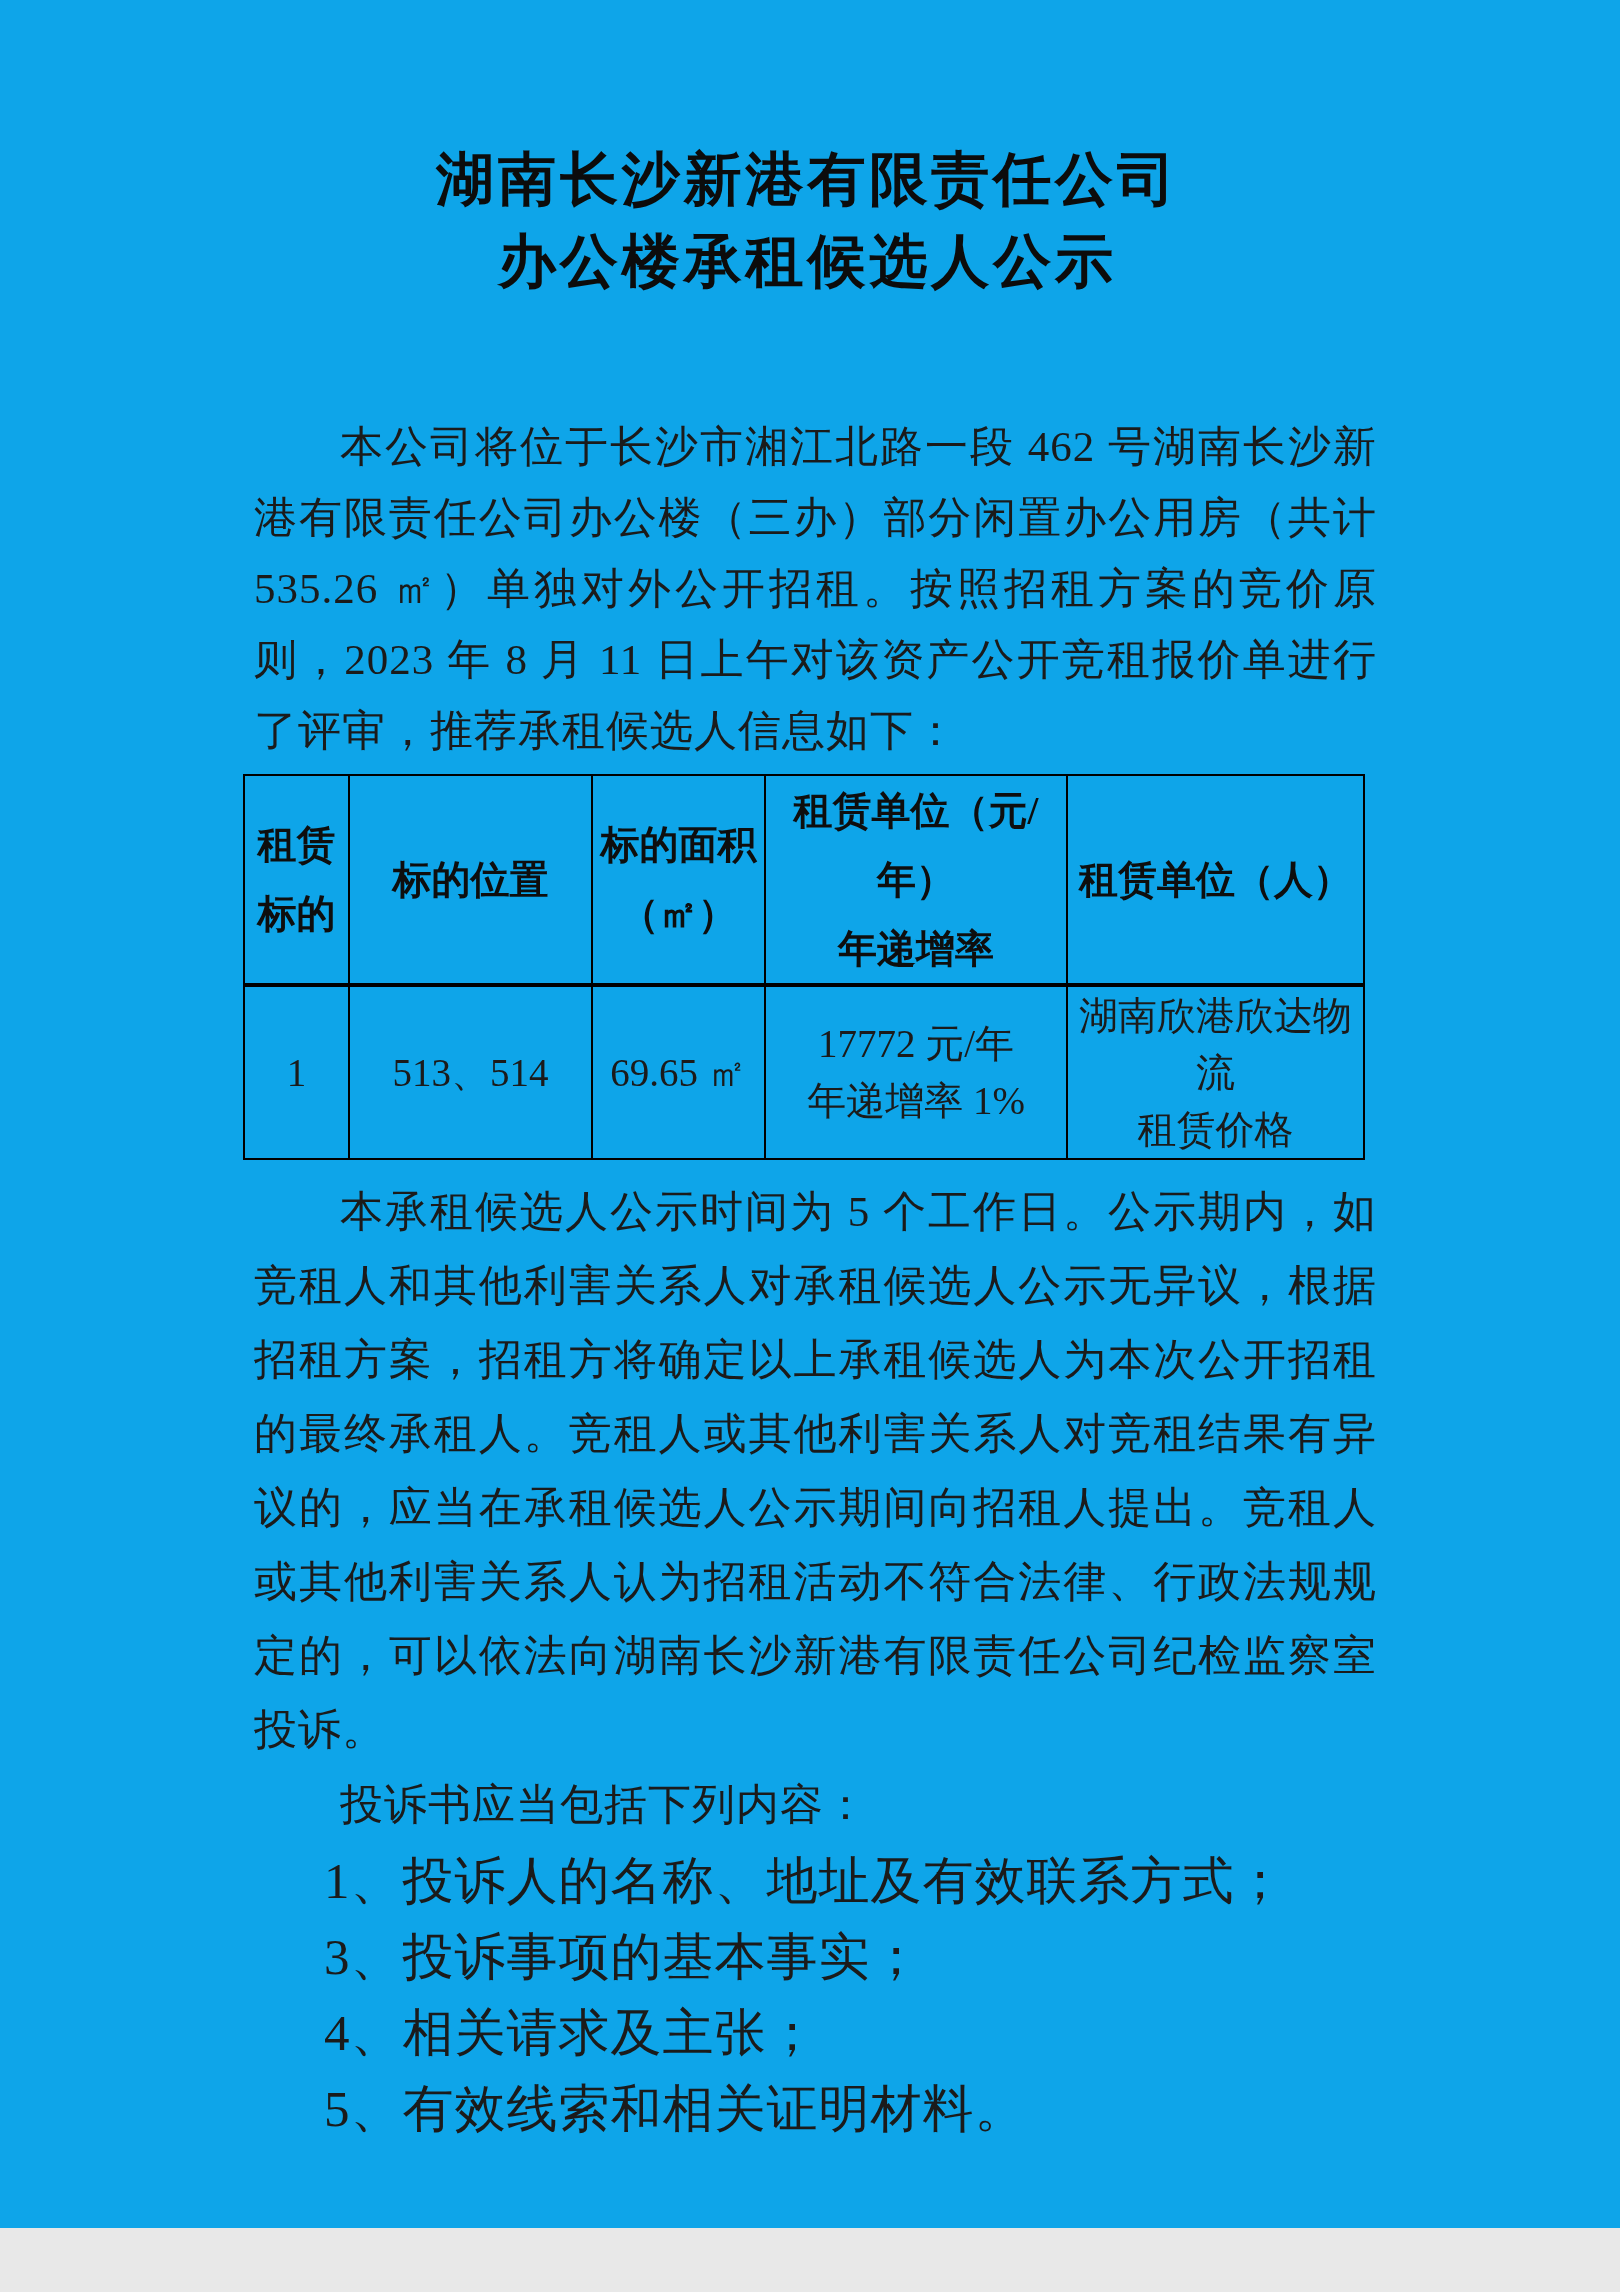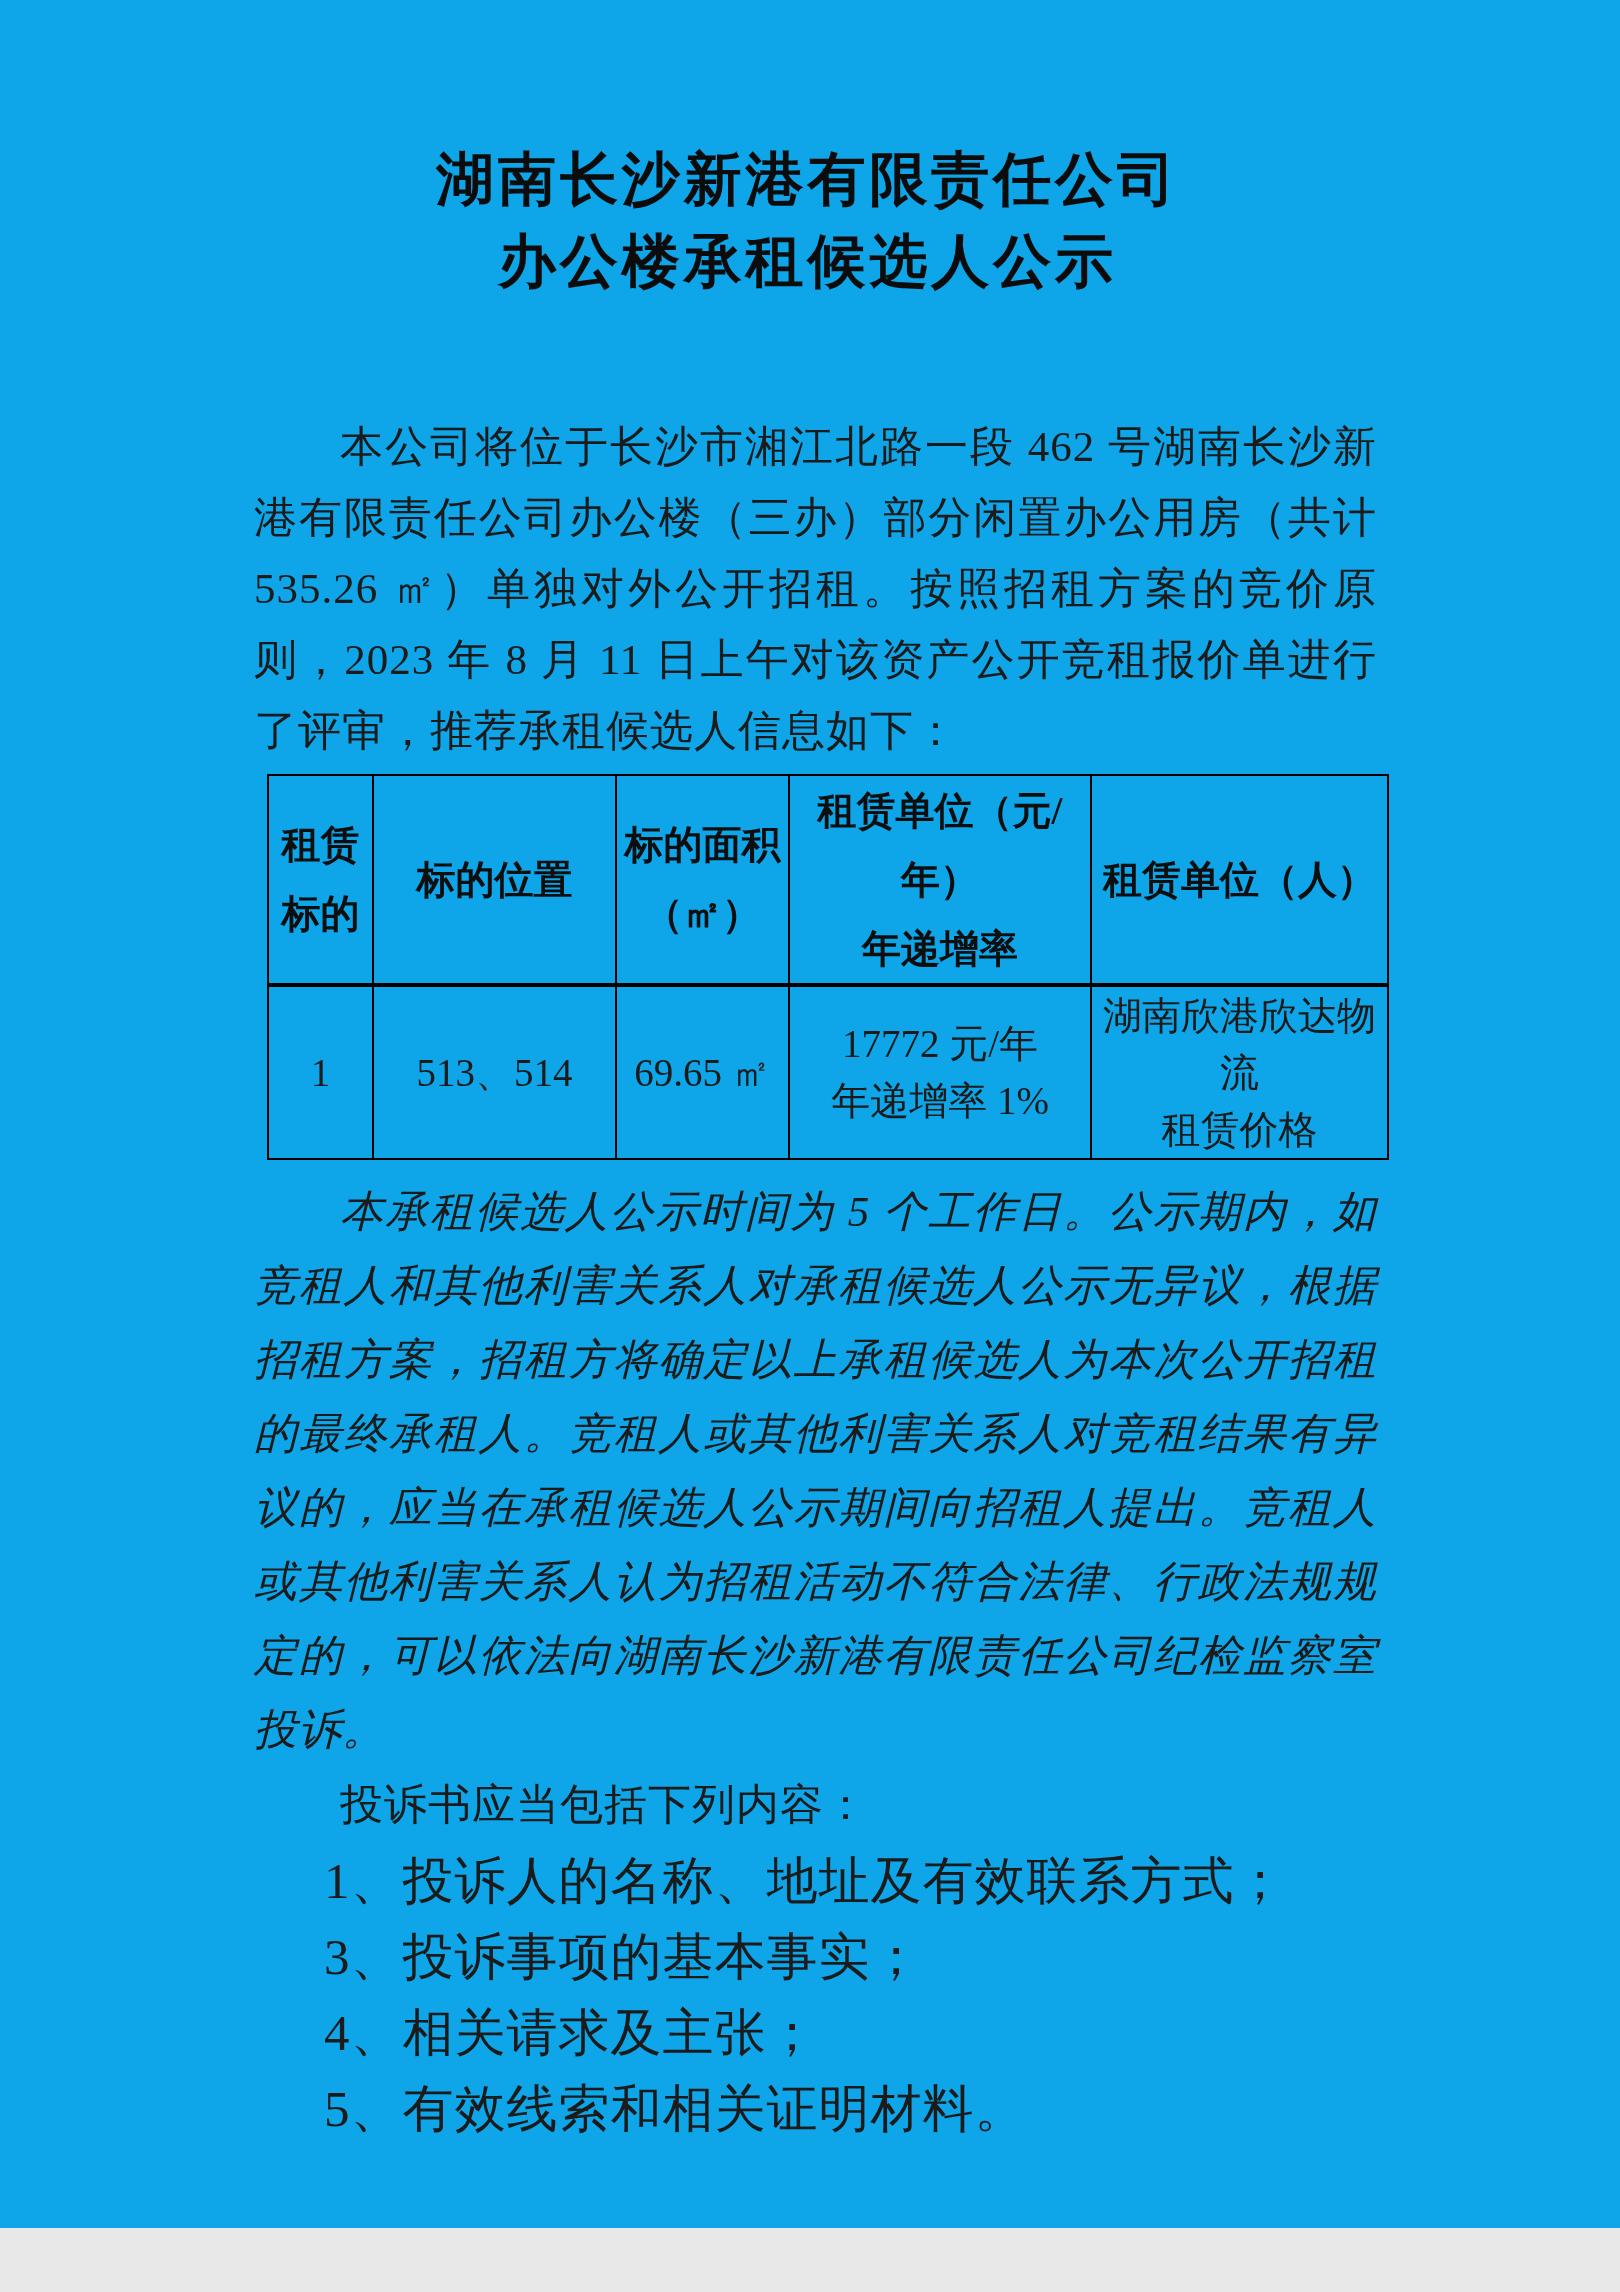--- a/index.html
+++ b/index.html
@@ -36,21 +36,21 @@
     text-align:justify;
     color:#1b1b1b;
     margin-left:16px;
   }
   .indent { text-indent:2em; }
   .para-intro { margin-top:108px; }
 
   .candidates {
     border-collapse:collapse;
     margin-top:7.8px;
-    margin-left:29px;
+    margin-left:5px;
     width:1120px;
     table-layout:fixed;
   }
   .candidates th, .candidates td {
     border:2.9px solid #000000;
     text-align:center;
     vertical-align:middle;
     padding:0 3.9px;
   }
   .candidates thead th {
@@ -67,21 +67,21 @@
     color:#1b1b1b;
   }
   .cell-line { display:block; line-height:69px; }
   .candidates tbody .cell-line { line-height:57px; }
   .c1 { width:105px; }
   .c2 { width:243px; }
   .c3 { width:173px; }
   .c4 { width:302px; }
   .c5 { width:297px; }
 
-  .para-announcement { margin-top:15.7px; line-height:74px;font-style:italic; }
+  .para-announcement { margin-top:15.7px; line-height:74px; }
   .complaint-intro { line-height:76px; }
   .complaint-list {
     font-size:51px;
     line-height:76px;
     letter-spacing:1px;
     padding-left:86px;
     color:#1b1b1b;
   }
   .complaint-item { display:block; }
 </style>

